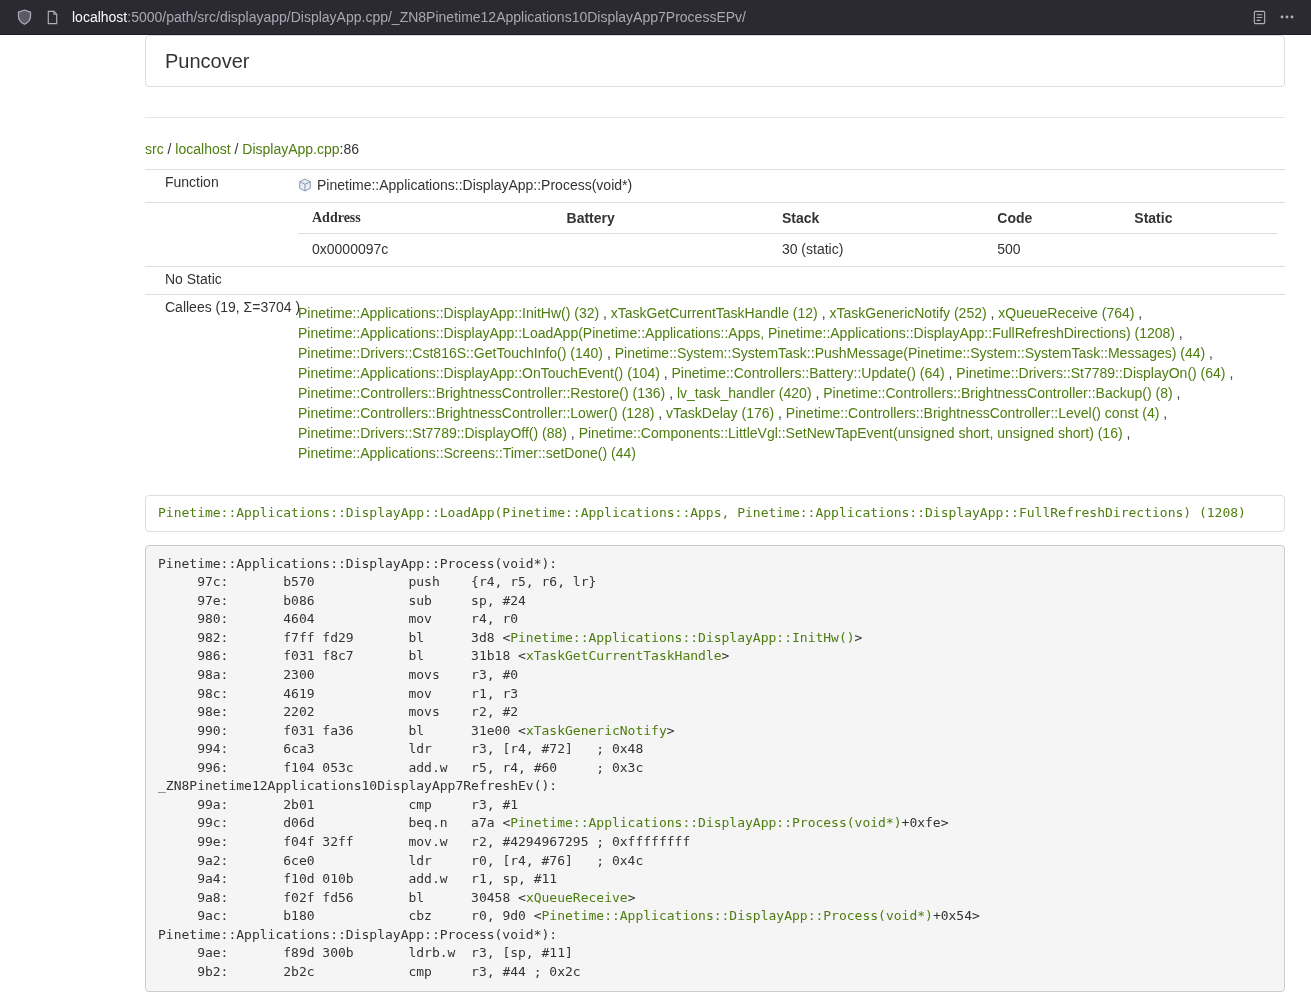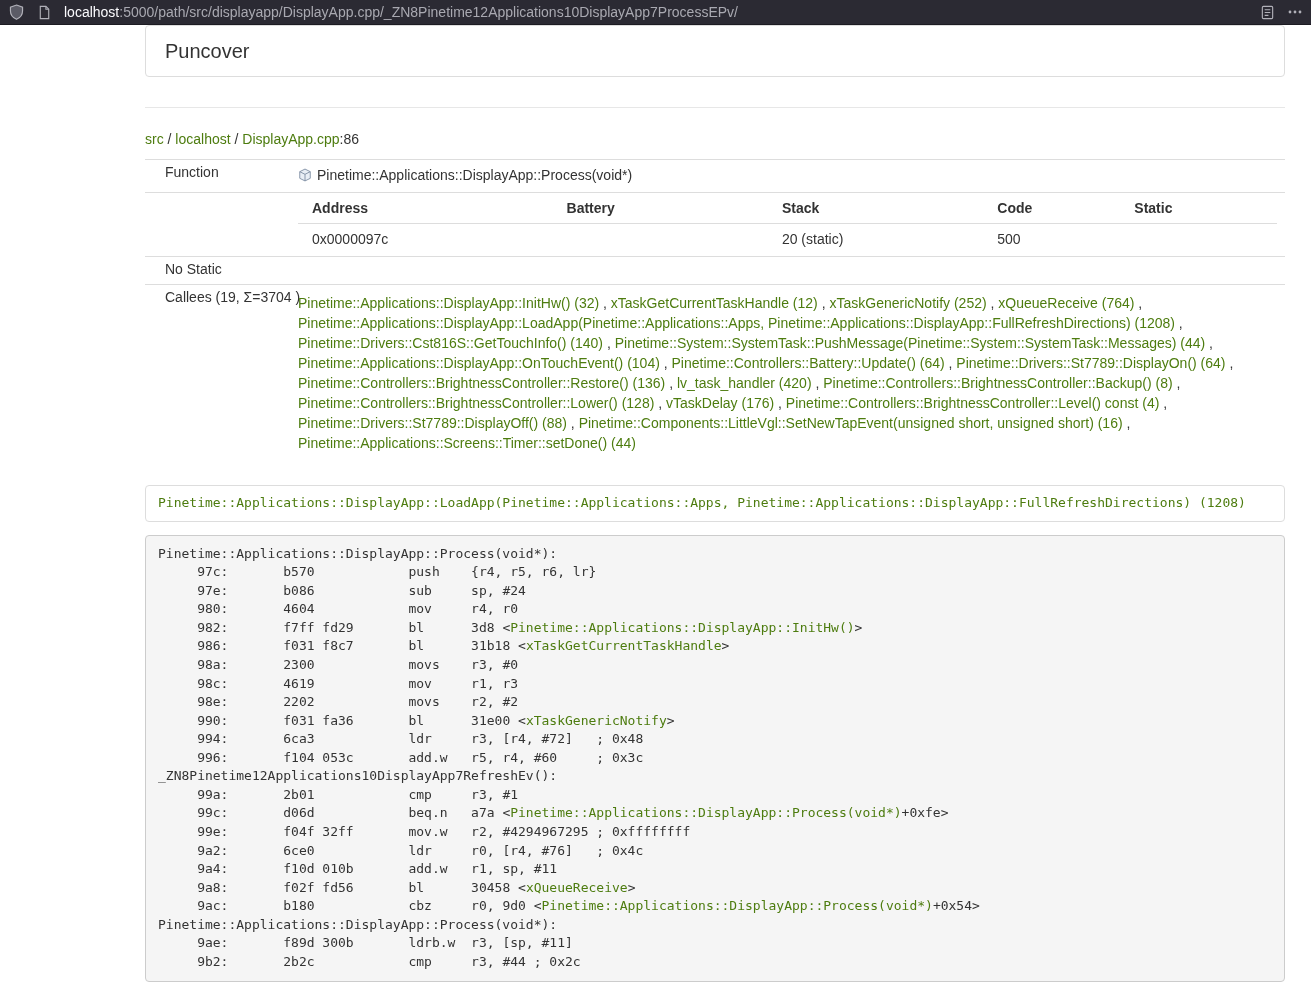--- a/index.html
+++ b/index.html
@@ -1,21 +1,21 @@
 <!DOCTYPE html>
 <html><head>
 <meta charset="utf-8">
 <style>
   * { margin:0; padding:0; box-sizing:border-box; }
   html,body { width:1311px; height:998px; overflow:hidden; background:#fff;
               font-family:"Liberation Sans", sans-serif; color:#333; }
 
   
-  .topbar { height:25px; background:#2b2a33; border-bottom:1px solid #1c1b22;
-            display:flex; align-items:center; padding:0 2px; }
+  .topbar { height:35px; background:#2b2a33; border-bottom:1px solid #1c1b22;
+            display:flex; align-items:center; padding:0 10px; }
   .tb-icon { width:28px; height:28px; display:flex; align-items:center;
              justify-content:center; border-radius:4px; flex:none; cursor:pointer; }
   .urlbar { flex:1; margin-left:6px; font-size:14px; white-space:nowrap;
             overflow:hidden; cursor:text; }
   .url-host { color:#fbfbfe; }
   .url-rest { color:#a9a9b1; }
 
   
   .container { margin-left:145px; width:1140px; }
 
@@ -33,21 +33,21 @@
   table.sym-table { width:100%; table-layout:fixed; border-collapse:collapse;
                     margin-top:10px; font-size:14px; color:#333; }
   .sym-table > tbody > tr > td { border-top:1px solid #ddd; vertical-align:top; }
   td.lbl { width:145px; padding:2px 4px 5px 20px; white-space:nowrap; line-height:20px; }
   td.val { padding:5px 8px; line-height:20px; }
   td.val.nested-wrap { padding:0 8px 2px; }
 
   table.nested { width:100%; table-layout:fixed; border-collapse:collapse; }
   .nested th, .nested td { text-align:left; padding:6px 8px 6px 14px; line-height:18px; }
   .nested th { font-weight:bold; border-bottom:1px solid #ddd; }
-  .col-address { width:26%; } .col-remarks { width:22%; } .col-stack { width:22%; }
+  .col-address { width:26%;font-family:Liberation Serif, serif; } .col-remarks { width:22%; } .col-stack { width:22%; }
   .col-code { width:14%; } .col-static { width:16%; }
 
   td.callees { padding:8px; line-height:20px; }
 
   .cube { display:inline-block; vertical-align:-2px; margin-right:5px; }
 
   
   pre { font-family:"DejaVu Sans Mono", monospace; font-size:13px;
         line-height:1.42857; border-radius:4px; white-space:pre; overflow:hidden; }
   pre.hl-pre { margin-top:24px; padding:8px 12px; background:#fff; border:1px solid #ddd; }
@@ -121,21 +121,21 @@
                 <th class="col-remarks">Battery</th>
                 <th class="col-stack">Stack</th>
                 <th class="col-code">Code</th>
                 <th class="col-static">Static</th>
               </tr>
             </thead>
             <tbody>
               <tr>
                 <td>0x0000097c</td>
                 <td></td>
-                <td>20 (static)</td>
+                <td>30 (static)</td>
                 <td>500</td>
                 <td></td>
               </tr>
             </tbody>
           </table>
         </td>
       </tr>
 
       <tr>
         <td class="lbl">No Static</td>

